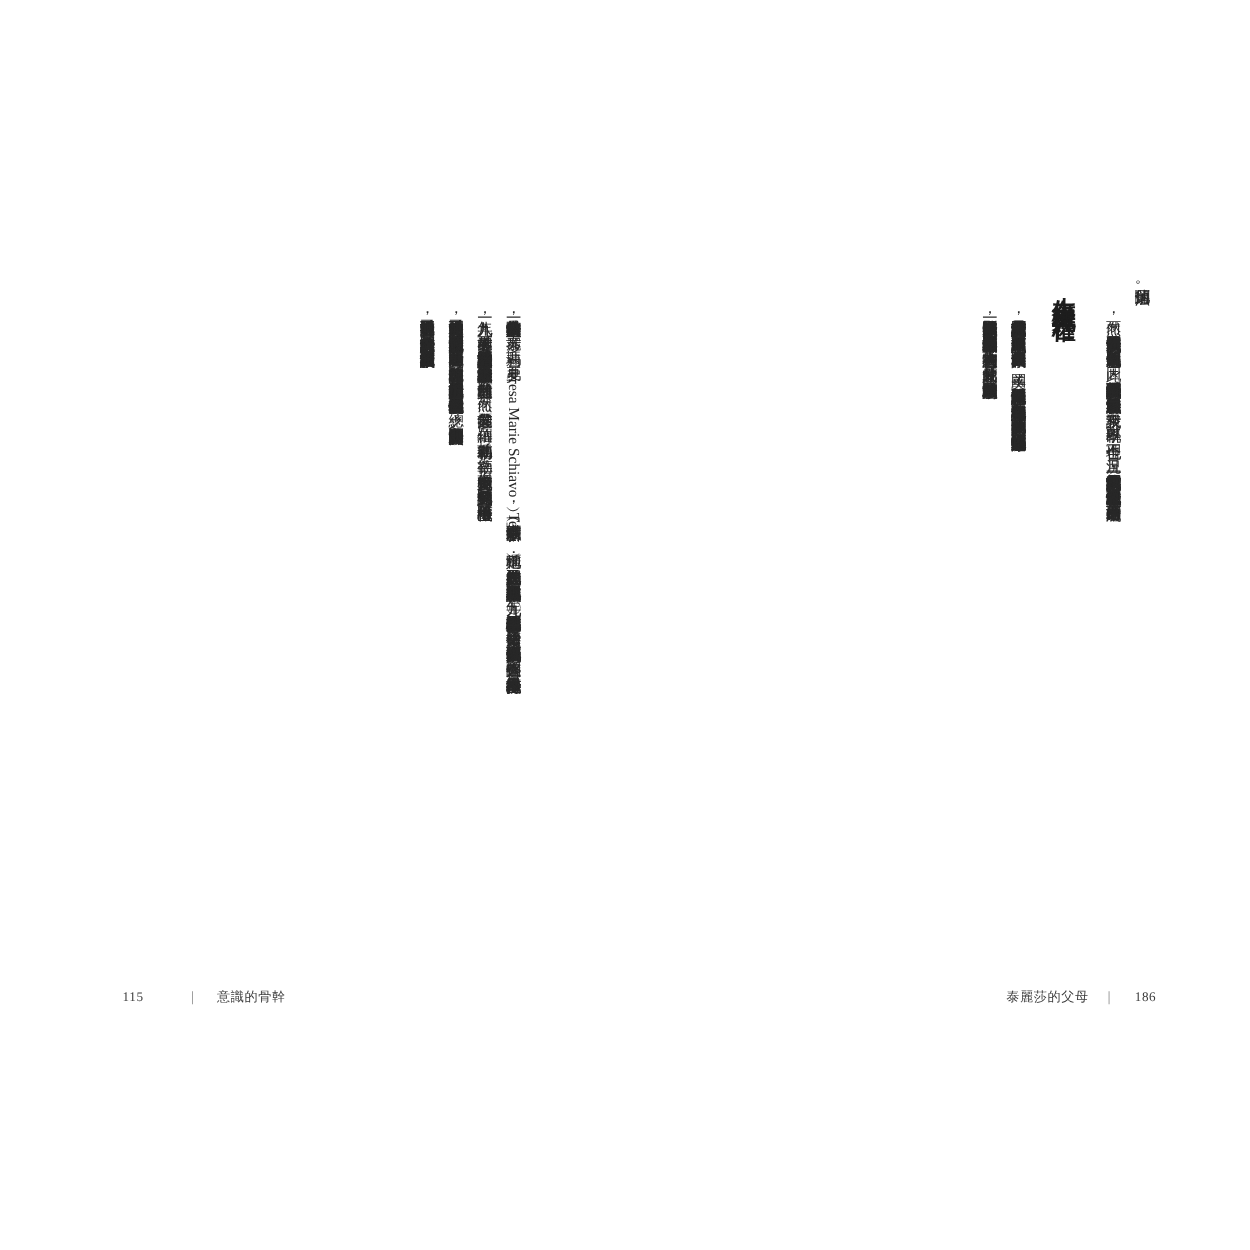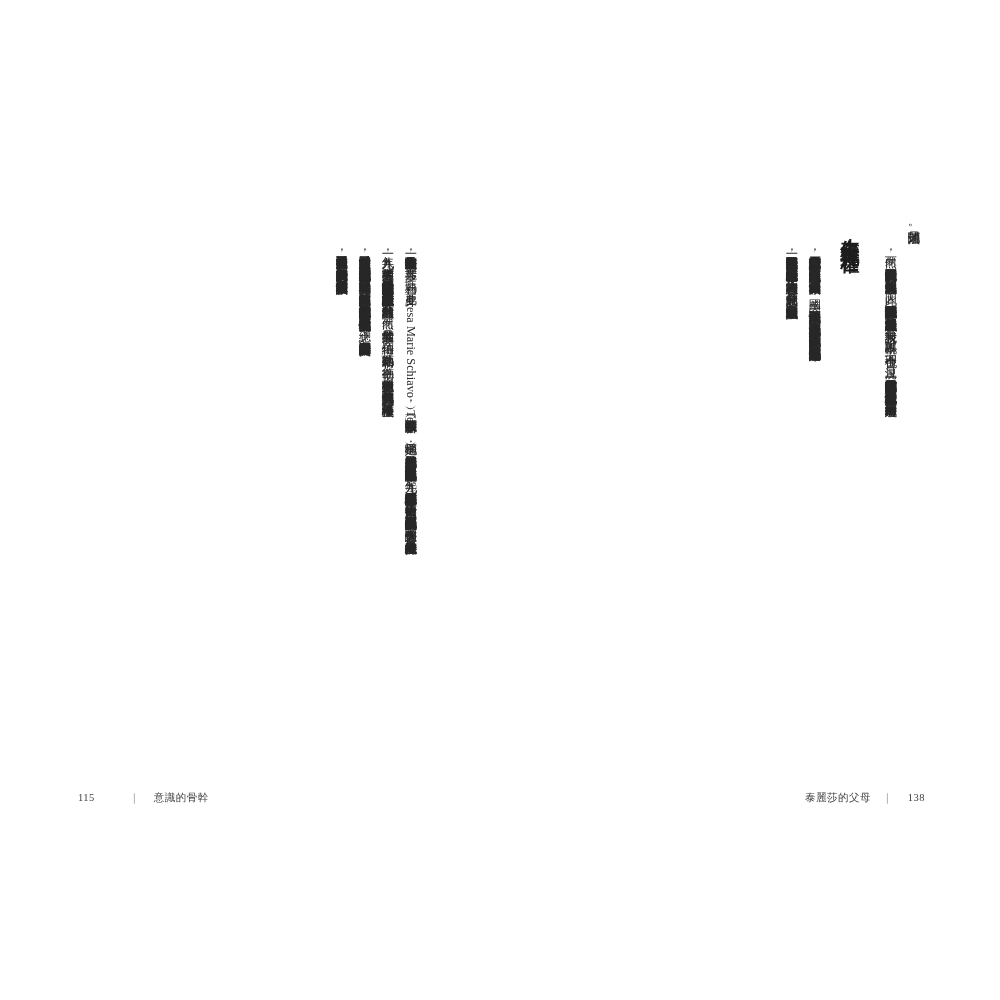--- a/index.html
+++ b/index.html
@@ -48,20 +48,21 @@
     color: #1d1d1d;
   }
 
   .footer {
     position: absolute;
     top: 791px;
     font-size: 10.5px;
     color: #3d3d3d;
     white-space: nowrap;
     letter-spacing: 0.5px;
+    margin-left: 20px;
   }
   .footer-left  { left: 78px; }
   .footer-right { right: 75px; }
   .footer .divider { color: #8a8a8a; }
   .footer-left  .divider { margin: 0 14px 0 34px; }
   .footer-right .divider { margin: 0 15px 0 11px; }
 </style>
 </head>
 <body>
 
@@ -69,21 +70,21 @@
 
   <section>
     <div class="vtext right-text">
       <p class="continuation">須另闢他法。</p>
       <p>然而，就算今日我們不能解決眼前的這個問題，也不代表這個問題將永遠無解。因此，倘若只是因為我們現在尚無法從科學中找到有關意識的解答，就任意以神蹟這種「超自然」的見解來解釋它，對我來說，既不科學，也不合理。況且，如果我們一直都用這種方式來解釋宇宙萬物的話，現在我們恐怕還會以為地球如《聖經》所言是平的，而不敢航行到海平面的邊界！</p>
       <h2 class="section-heading">生存權與死亡權</h2>
       <p>當我們在英國劍橋苦思著黛比是否算是個有意識的患者，以及「人類意識從何而起」這類問題的同時，與我們相隔一個大西洋的另一個國家──美國，恰好也正為「意識」這個問題爭辯不休。「意識灰色地帶」這個名詞因為一樁醫療事件，一夕之間成了美國晚間新聞的熱門關鍵字，而這則鬧得沸沸揚揚的醫療事件也很迅速地傳到了英國。</p>
       <p>這則醫療事件之所以能夠在美國引爆一陣風暴，我想是因為它剛好囊括了一切迫使大眾深思人類生存權和死亡權的要素：被宣判為植物人的患者、意見分歧的家屬、涉及公眾利益的議題以及媒體的關注。</p>
     </div>
     <footer class="footer footer-right">
-      <span>泰麗莎的父母</span><span class="divider">｜</span><span>138</span>
+      <span>泰麗莎的父母</span><span class="divider">｜</span><span>186</span>
     </footer>
   </section>
 
   <section>
     <div class="vtext left-text">
       <p>這件醫療事件的主角是一名被宣判為植物人的女人，泰麗莎．瑪莉．夏弗（Theresa Marie Schiavo），媒體在新聞中多以「泰莉」（Terri）暱稱她；在她躺在病床上的那段日子裡，顯然不曉得自己曾讓半數的美國國民為她唇槍舌戰。一九九〇年，住在佛羅里達州的泰麗莎因為心臟驟停昏倒在家中，儘管後來撿回了一條命，但她的大腦卻因長時間缺氧出現了大面積的損傷，整個人昏迷不醒，只能靠維生機器保持生存徵象。</p>
       <p>一九九八年，泰麗莎的丈夫麥可，訴請佛羅里達州法院讓院方移除泰麗莎的管灌餵食器，希望已經沒有意識的泰麗莎能在沒有維生機器的干預下，順其自然的離世。然而，泰麗莎的父母，羅伯特．辛德勒和瑪莉．辛德勒，卻極力反對麥克的主張，堅稱他們的女兒仍具有意識，不可移除任何維生機器。</p>
       <p>由於這起官司在美國受到了相當大的注目，因此就連身處英國劍橋的我們亦可透過媒體密切關注它的發展。美國民眾除了為此發起了聯署活動，許多節目也製作了相關的專題報導；我們在電視螢幕裡看到了家屬對著攝影機傾訴的沉痛控訴，也看到了群情激憤的美國民眾為了捍衛生存權和死亡權走上街頭示威抗爭—總之，當時這則新聞是美國媒體界最火熱的話題。</p>
       <p>不過不管這起官司在美國引起了多大的風暴，它對我們這些置身事外的英國人來說，僅僅是讓我們在茶餘飯後多了一個閒聊的話題。</p>
     </div>

